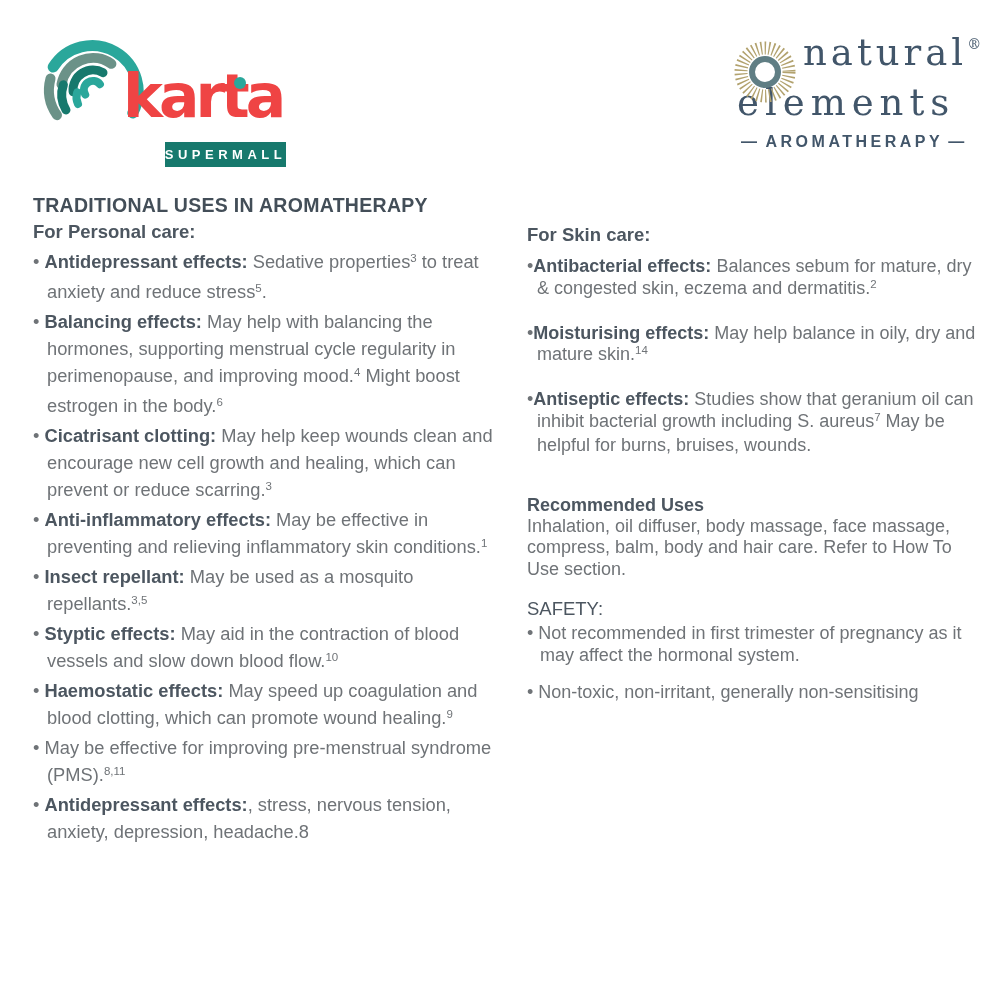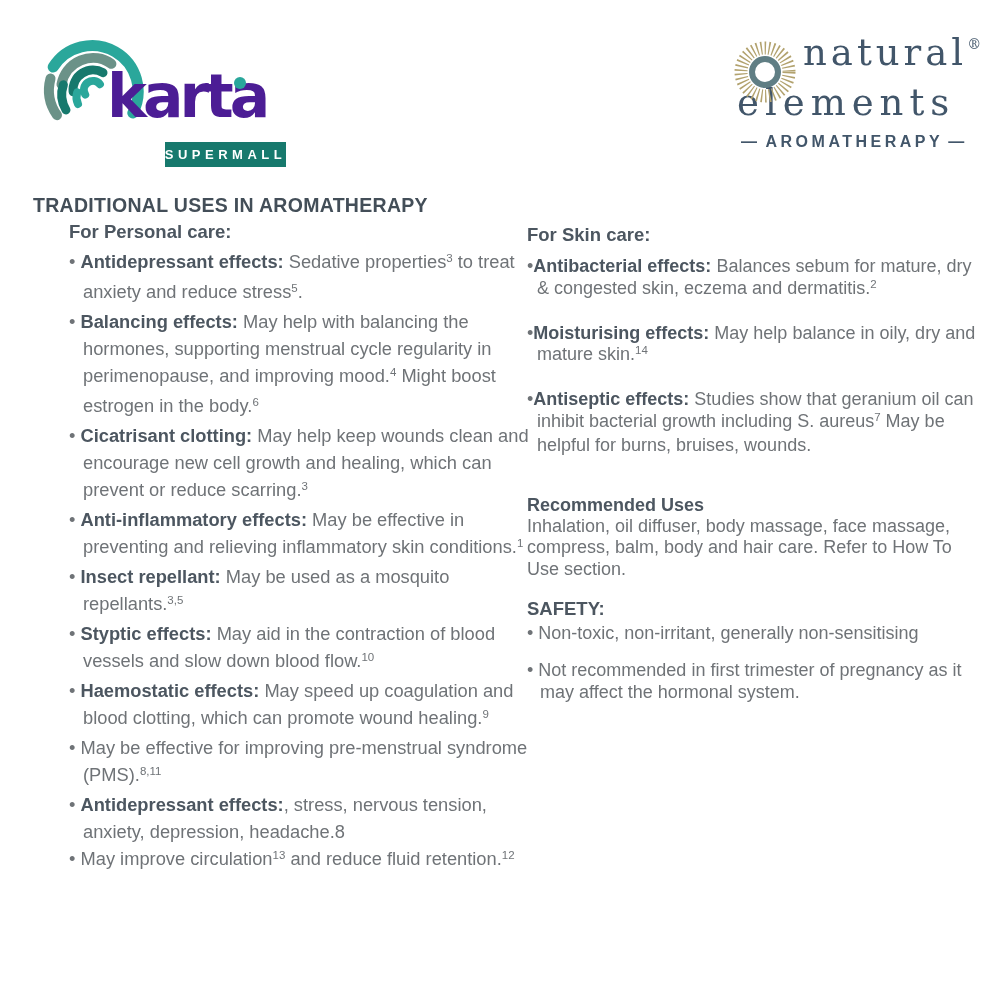--- a/index.html
+++ b/index.html
@@ -2,22 +2,22 @@
 <html><head>
 <meta charset="utf-8">
 <style>
   html,body { margin:0; padding:0; background:#fff; }
   .page { position:relative; width:1000px; height:1000px; background:#ffffff; overflow:hidden;
           font-family:"Liberation Sans", sans-serif; color:#6f7377; }
 
   
   .karta-logo { position:absolute; left:35px; top:30px; width:255px; height:112px; }
   .karta-swirl { position:absolute; left:0; top:0; }
-  .karta-word { position:absolute; left:72px; top:36px; font-family:"DejaVu Sans", sans-serif;
-                font-weight:bold; font-size:60px; line-height:60px; letter-spacing:-4px; color:#4c1d95; }
+  .karta-word { position:absolute; left:88px; top:36px; font-family:"DejaVu Sans", sans-serif;
+                font-weight:bold; font-size:60px; line-height:60px; letter-spacing:-4px; color:#ef4444; }
   .karta-dot { position:absolute; left:199px; top:47px; width:12px; height:12px; border-radius:50%;
                background:#2aa79b; }
   .karta-band { position:absolute; left:130px; top:112px; width:121px; height:25px; background:#17796d;
                 color:#ffffff; font-size:13px; font-weight:bold; letter-spacing:4.5px;
                 display:flex; align-items:center; justify-content:center; box-sizing:border-box; }
 
   
   .ne-logo { position:absolute; left:733px; top:32px; width:252px; color:#42566a; }
   .ne-burst { position:absolute; left:0px; top:8px; }
   .ne-line1 { margin-left:70px; font-family:"DejaVu Serif", serif; font-size:37px; line-height:42px;
@@ -27,37 +27,37 @@
               letter-spacing:6px; white-space:nowrap; }
   .ne-tagline { margin:8px 0 0 8px; display:flex; align-items:center; gap:5px;
                 font-size:16px; font-weight:bold; letter-spacing:3.5px; white-space:nowrap; }
 
   
   .doc-title { position:absolute; left:33px; top:194px; margin:0; font-size:19.5px; font-weight:bold;
                color:#434e58; letter-spacing:0.3px; }
   b { color:#4c5660; }
   sup { font-size:11.5px; position:relative; top:-6px; vertical-align:baseline; letter-spacing:0; }
 
-  .col-left  { position:absolute; left:33px;  top:221px; width:473px;margin-left:36px; }
+  .col-left  { position:absolute; left:33px;  top:221px; width:473px; }
   .col-right { position:absolute; left:527px; top:224px; width:458px; }
 
   .sec-heading { margin:0 0 5px 0; font-size:18.5px; font-weight:bold; color:#4c5660; }
   .col-right .sec-heading { margin-bottom:10px; }
 
   ul.blist { list-style:none; margin:0; padding:0; }
   .col-left ul.blist { font-size:18.3px; line-height:27px; }
   .col-left ul.blist li { padding-left:14px; text-indent:-14px; }
 
   ul.skin li { font-size:18px; line-height:21.8px; padding-left:10px; text-indent:-10px; margin-bottom:21px; }
   ul.skin li:last-child { margin-bottom:0; }
 
   .rec-heading { margin:38px 0 0 0; font-size:18px; font-weight:bold; color:#4c5660; }
   .rec-body { margin:0; font-size:18px; line-height:21.5px; width:445px; }
 
-  .safety-heading { margin:18px 0 3px 0; font-size:18.5px; font-weight:bold; color:#4c5660; }
+  .safety-heading { margin:18px 0 3px 0; font-size:18.5px; font-weight:normal; color:#4c5660; }
   ul.safety li { font-size:18px; line-height:21.8px; padding-left:13px; text-indent:-13px; margin-bottom:15px; }
 </style>
 </head>
 <body>
 
 <div class="page">
 
   <div class="karta-logo">
     <svg class="karta-swirl" width="110" height="112" viewBox="0 0 110 112">
       <path d="M18.2,37 A46,46 0 0 1 97.8,83" fill="none" stroke="#2aa79b" stroke-width="11" stroke-linecap="round"></path>
@@ -94,35 +94,34 @@
     <ul class="blist">
         <li><span>• </span><b>Antidepressant effects:</b> Sedative properties<sup>3</sup> to treat anxiety and reduce stress<sup>5</sup>.</li>
         <li><span>• </span><b>Balancing effects:</b> May help with balancing the hormones, supporting menstrual cycle regularity in perimenopause, and improving mood.<sup>4</sup> Might boost estrogen in the body.<sup>6</sup></li>
         <li><span>• </span><b>Cicatrisant clotting:</b> May help keep wounds clean and encourage new cell growth and healing, which can prevent or reduce scarring.<sup>3</sup></li>
         <li><span>• </span><b>Anti-inflammatory effects:</b> May be effective in preventing and relieving inflammatory skin conditions.<sup>1</sup></li>
         <li><span>• </span><b>Insect repellant:</b> May be used as a mosquito repellants.<sup>3,5</sup></li>
         <li><span>• </span><b>Styptic effects:</b> May aid in the contraction of blood vessels and slow down blood flow.<sup>10</sup></li>
         <li><span>• </span><b>Haemostatic effects:</b> May speed up coagulation and blood clotting, which can promote wound healing.<sup>9</sup></li>
         <li><span>• </span>May be effective for improving pre-menstrual syndrome (PMS).<sup>8,11</sup></li>
         <li><span>• </span><b>Antidepressant effects:</b>, stress, nervous tension, anxiety, depression, headache.8</li>
-        <li><span>• </span>May improve circulation<sup>13</sup> and reduce fluid retention.<sup>12</sup></li>
       </ul>
   </div>
 
   <div class="col-right">
     <h2 class="sec-heading">For Skin care:</h2>
     <ul class="blist skin">
         <li><span>•</span><b>Antibacterial effects:</b> Balances sebum for mature, dry &amp; congested skin, eczema and dermatitis.<sup>2</sup></li>
         <li><span>•</span><b>Moisturising effects:</b> May help balance in oily, dry and mature skin.<sup>14</sup></li>
         <li><span>•</span><b>Antiseptic effects:</b> Studies show that geranium oil can inhibit bacterial growth including S. aureus<sup>7</sup> May be helpful for burns, bruises, wounds.</li>
       </ul>
 
     <h3 class="rec-heading">Recommended Uses</h3>
     <p class="rec-body">Inhalation, oil diffuser, body massage, face massage, compress, balm, body and hair care. Refer to How To Use section.</p>
 
     <h3 class="safety-heading">SAFETY:</h3>
     <ul class="blist safety">
+        <li><span>• </span>Not recommended in first trimester of pregnancy as it may affect the hormonal system.</li>
         <li><span>• </span>Non-toxic, non-irritant, generally non-sensitising</li>
-        <li><span>• </span>Not recommended in first trimester of pregnancy as it may affect the hormonal system.</li>
       </ul>
   </div>
 
 </div>
 
 </body></html>

